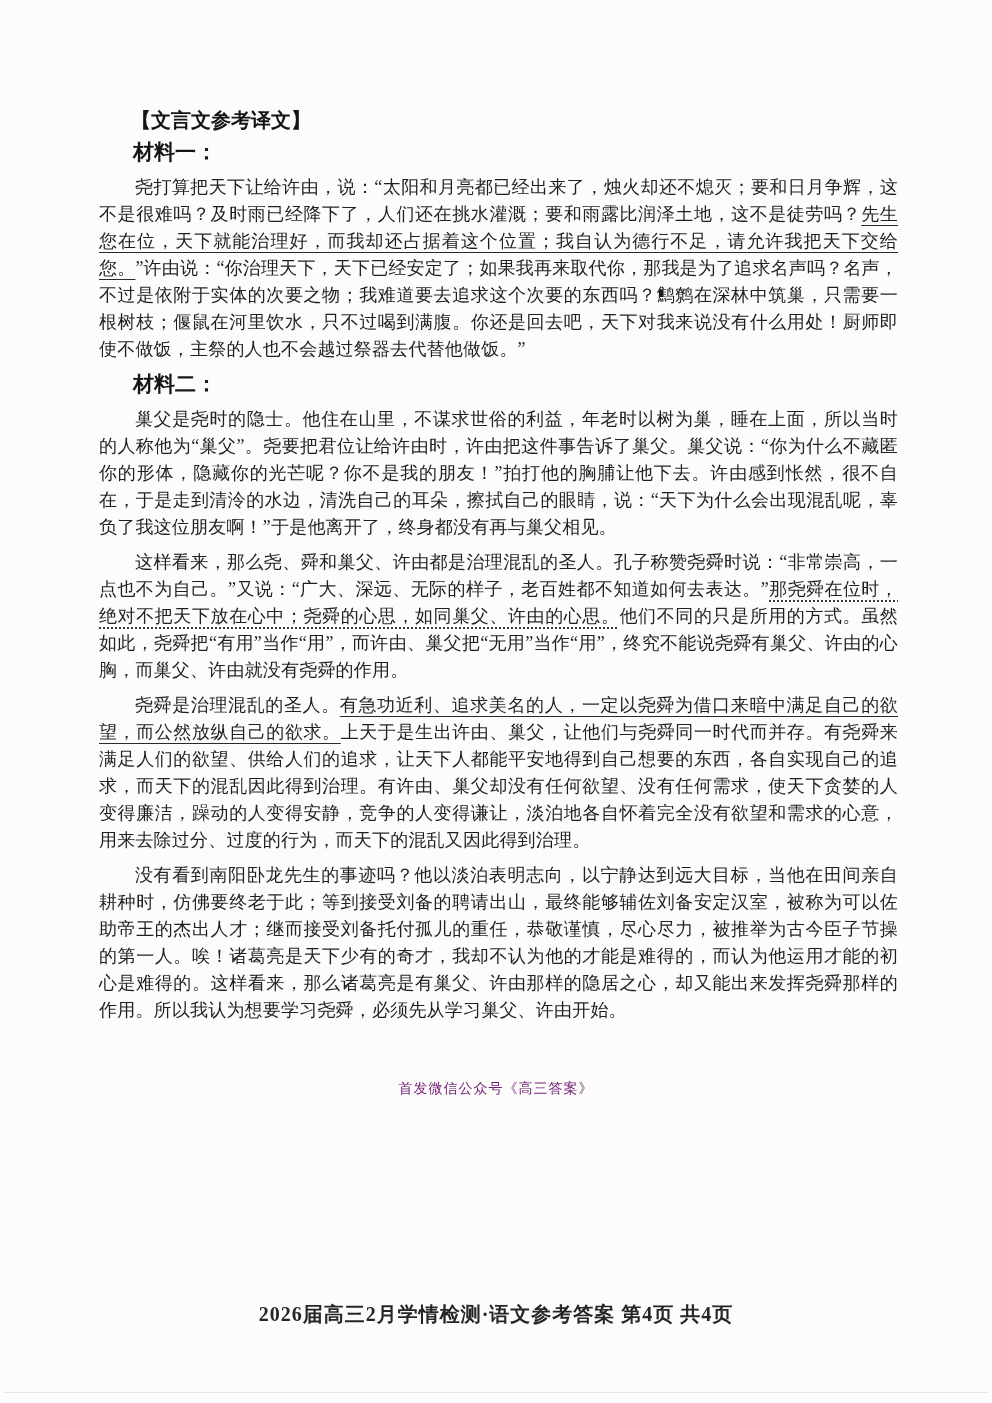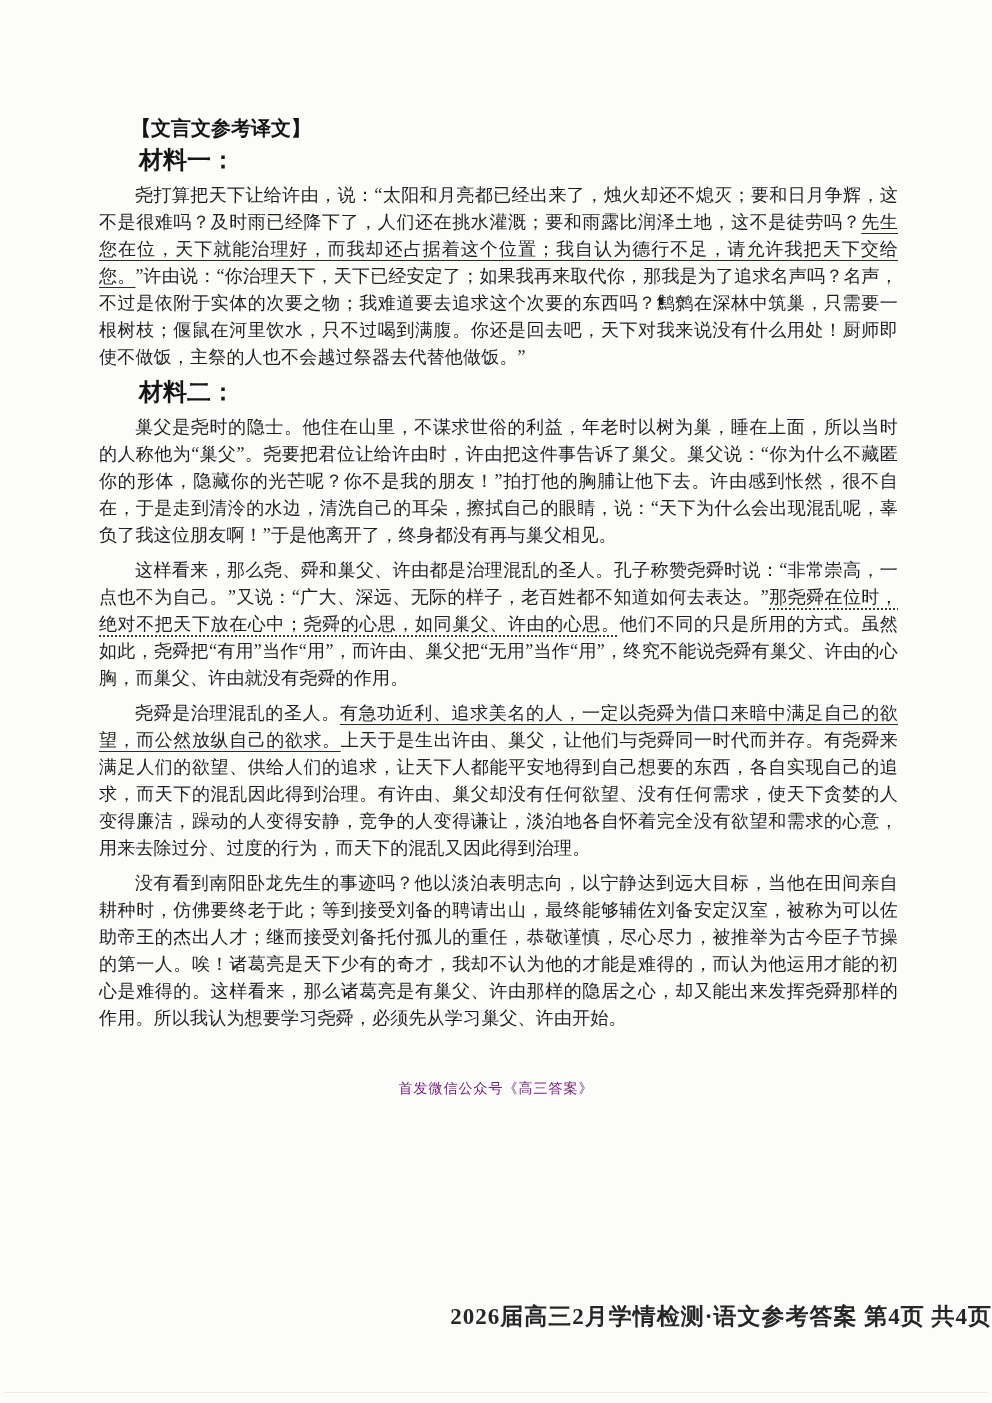--- a/index.html
+++ b/index.html
@@ -16,25 +16,25 @@
     position: absolute;
     left: 91px;
     top: 103px;
     width: 815px;
   }
   .sec-heading {
     font-size: 20px;
     line-height: 34px;
     font-weight: 700;
     text-indent: 2em;
-    margin: 8px 0 2px 0;
+    margin: 0 0 2px 0;
     color: #141414;
   }
   .mat-label {
-    font-size: 24px;
+    font-size: 21px;
     line-height: 27px;
     font-weight: 700;
     text-indent: 2em;
     margin: 0;
     color: #161616;
   }
   .para {
     font-size: 18px;
     line-height: 27px;
     margin: 8px;
@@ -62,22 +62,22 @@
     text-align: center;
     font-size: 14px;
     letter-spacing: 1px;
     color: #701a75;
   }
   .footer {
     position: absolute;
     top: 1301px;
     left: 0;
     width: 100%;
-    text-align: right;
-    font-size: 23px;
+    text-align: center;
+    font-size: 20px;
     font-weight: 700;
     letter-spacing: 1px;
     color: #262626;
   }
   .page-edge {
     position: absolute;
     left: 4px;
     right: 4px;
     top: 1392px;
     height: 1px;

